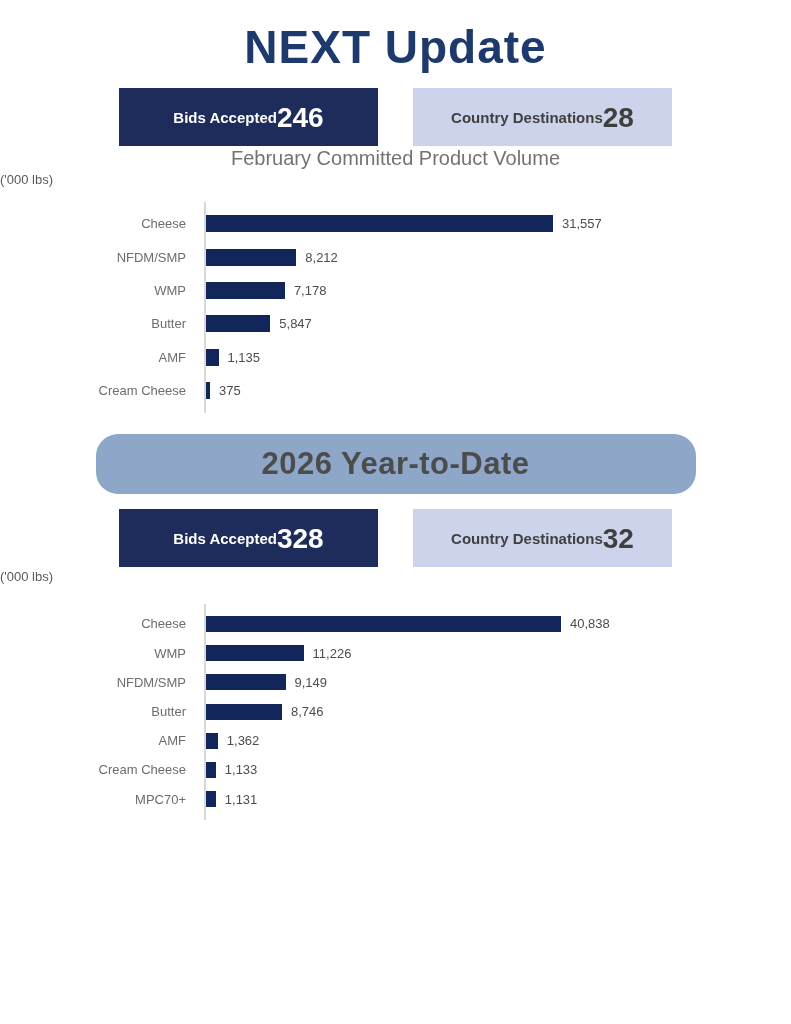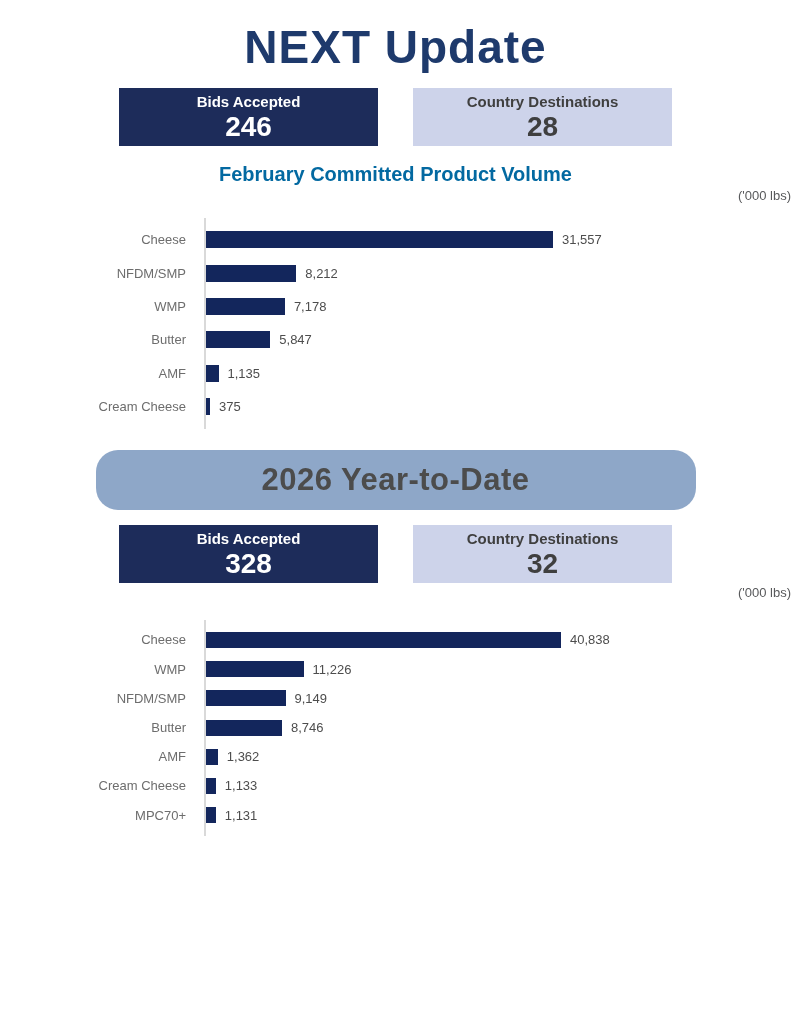--- a/index.html
+++ b/index.html
@@ -26,29 +26,29 @@
   }
   .banner-1 { margin-top: 23px; }
   .banner-2 { margin-top: 21px; border-radius: 22px; }
 
   .stats {
     width: 553px; margin: 15px auto 0 auto;
     display: flex; justify-content: space-between;
   }
   .stat {
     width: 259px; height: 58px;
-    display: flex; flex-direction: column; align-items: center; justify-content: center;
+    display: flex; flex-direction: row; align-items: center; justify-content: center;
   }
   .stat-dark { background: #1d2c5a; color: #ffffff; }
   .stat-light { background: #cdd3ea; color: #3f3f3f; }
   .stat-label { font-size: 15px; font-weight: bold; line-height: 19px; }
   .stat-value { font-size: 28px; font-weight: bold; line-height: 31px; }
 
-  .chart-title { margin-top: 16px; text-align: center; font-size: 20px; font-weight: bold; color: #0369a1; line-height: 24px; }
-  .chart-subtitle { text-align: right; font-size: 13px; color: #58595b; margin-top: 2px; line-height: 16px; }
+  .chart-title { text-align: center; font-size: 20px; font-weight: normal; color: #737373; line-height: 24px; }
+  .chart-subtitle { text-align: left; font-size: 13px; color: #58595b; margin-top: 2px; line-height: 16px; }
 
   .chart { position: relative; padding: 5px 0 6px 0; }
   .chart-0 { margin-top: 14px; }
   .chart-1 { margin-top: 19px; }
   .chart::before {
     content: ""; position: absolute; left: 204px; top: 0; bottom: 0;
     width: 2px; background: #d9d9d9;
   }
   .bar-row { display: flex; align-items: center; }
   .chart-0 .bar-row { height: 33.4px; }

